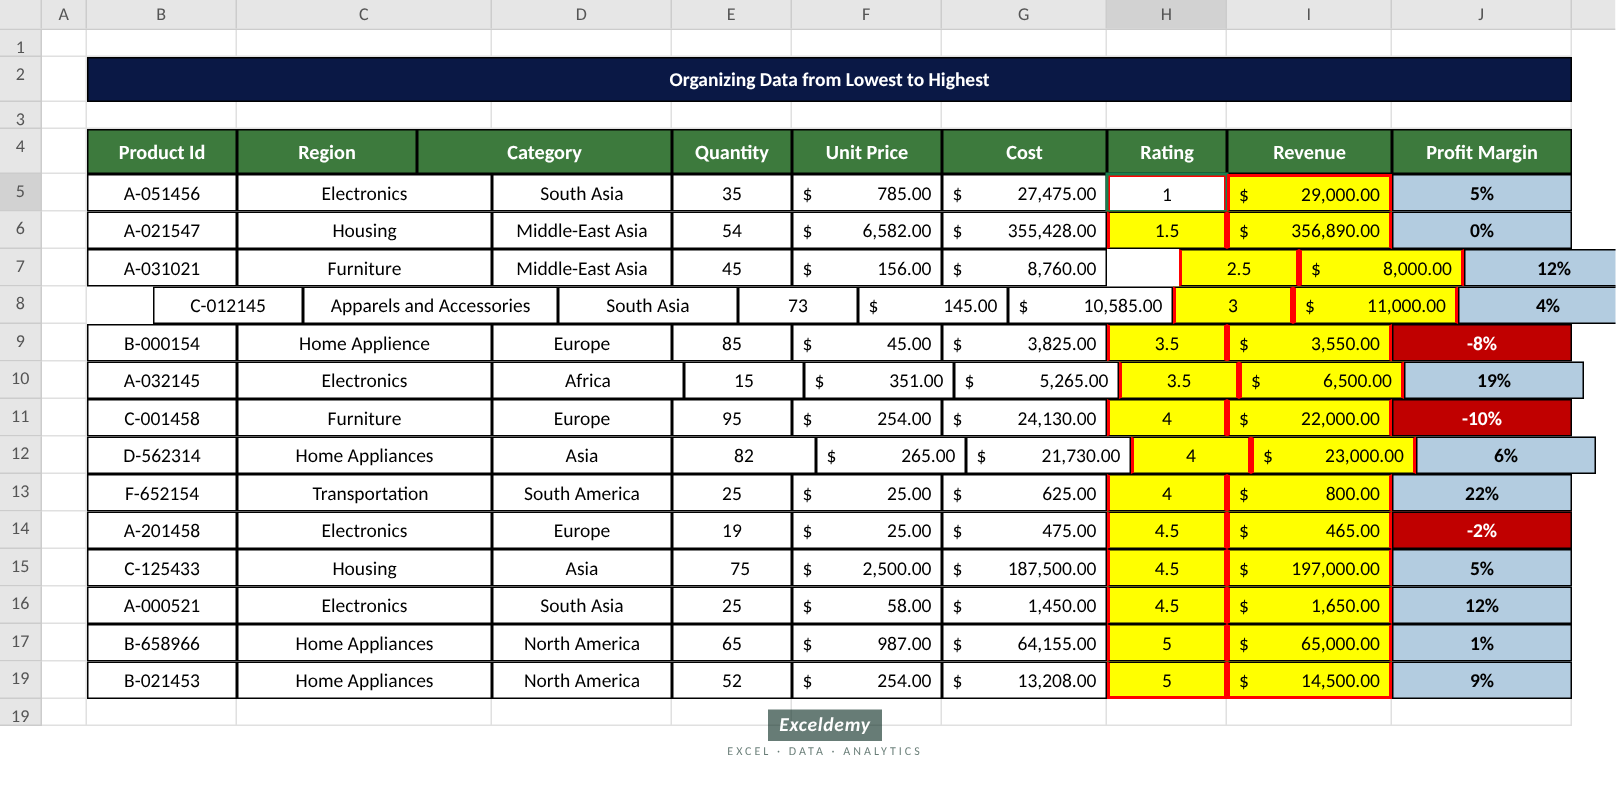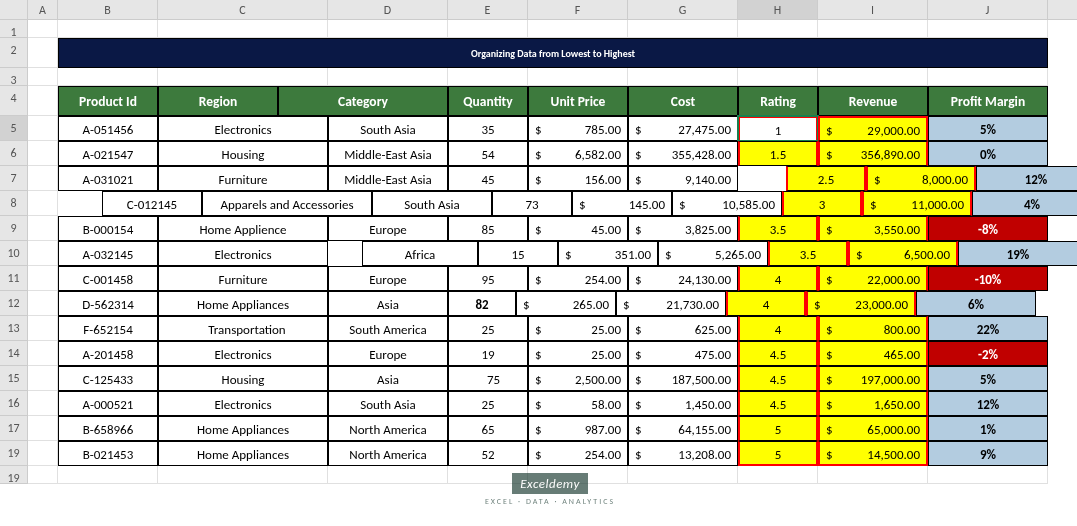--- a/index.html
+++ b/index.html
@@ -56,21 +56,21 @@
     line-height: 25px;
     overflow: hidden;
     white-space: nowrap;
     flex-shrink: 0;
   }
   .title-cell {
     background: #0a1845;
     color: #fff;
     font-weight: bold;
     text-align: center;
-    font-size: 10px;
+    font-size: 13px;
     border: 1px solid #000;
     line-height: 30px;
     height: 30px;
   }
   .hdr {
     background: #3d7a3d;
     color: #fff;
     font-weight: bold;
     text-align: center;
     border: 1px solid #000;
@@ -108,21 +108,21 @@
     bottom: 20px;
     left: 470px;
     width: 160px;
     opacity: 0.65;
     text-align: center;
     pointer-events: none;
   }
   .watermark .wm-title {
     background: #17372d;
     color: #fff;
-    font-weight: normal;
+    font-weight: bold;
     font-size: 13px;
     padding: 3px 8px;
     display: inline-block;
     font-style: italic;
     letter-spacing: 0.5px;
   }
   .watermark .wm-sub {
     font-size: 8px;
     letter-spacing: 2px;
     color: #17372d;
@@ -242,21 +242,21 @@
       <div class="cell data" style="width: 100px;">A-031021</div>
       <div class="cell data" style="width: 170px;">Furniture</div>
       <div class="cell data" style="width: 120px;">Middle-East Asia</div>
       <div class="cell data" style="width: 80px;">45</div>
       <div class="cell data money" style="width: 100px;">
         <span class="sym">$</span>
         <span class="val">156.00</span>
       </div>
       <div class="cell data money" style="width: 110px;">
         <span class="sym">$</span>
-        <span class="val">9,140.00</span>
+        <span class="val">8,760.00</span>
       </div>
       <div class="cell data yellow red-border-left red-border-right" style="width: 80px; margin-left: 48px;">2.5</div>
       <div class="cell data money yellow red-border-left red-border-right" style="width: 110px;">
         <span class="sym">$</span>
         <span class="val">8,000.00</span>
       </div>
       <div class="cell data pm-blue" style="width: 120px;">12%</div>
     </div>
     <div class="row">
       <div class="row-header">8</div>
@@ -300,21 +300,21 @@
         <span class="sym">$</span>
         <span class="val">3,550.00</span>
       </div>
       <div class="cell data pm-red" style="width: 120px;">-8%</div>
     </div>
     <div class="row">
       <div class="row-header">10</div>
       <div class="cell " style="width: 30px;"></div>
       <div class="cell data" style="width: 100px;">A-032145</div>
       <div class="cell data" style="width: 170px;">Electronics</div>
-      <div class="cell data" style="width: 116px; margin-left: 34px;">Africa</div>
+      <div class="cell data" style="width: 128px;">Africa</div>
       <div class="cell data" style="width: 80px;">15</div>
       <div class="cell data money" style="width: 100px;">
         <span class="sym">$</span>
         <span class="val">351.00</span>
       </div>
       <div class="cell data money" style="width: 110px;">
         <span class="sym">$</span>
         <span class="val">5,265.00</span>
       </div>
       <div class="cell data yellow red-border-left red-border-right" style="width: 80px;">3.5</div>
@@ -345,21 +345,21 @@
         <span class="val">22,000.00</span>
       </div>
       <div class="cell data pm-red" style="width: 120px;">-10%</div>
     </div>
     <div class="row">
       <div class="row-header">12</div>
       <div class="cell " style="width: 30px;"></div>
       <div class="cell data" style="width: 100px;">D-562314</div>
       <div class="cell data" style="width: 170px;">Home Appliances</div>
       <div class="cell data" style="width: 120px;">Asia</div>
-      <div class="cell data" style="width: 68px; font-weight: bold;">82</div>
+      <div class="cell data" style="width: 96px;">82</div>
       <div class="cell data money" style="width: 100px;">
         <span class="sym">$</span>
         <span class="val">265.00</span>
       </div>
       <div class="cell data money" style="width: 110px;">
         <span class="sym">$</span>
         <span class="val">21,730.00</span>
       </div>
       <div class="cell data yellow red-border-left red-border-right" style="width: 80px;">4</div>
       <div class="cell data money yellow red-border-left red-border-right" style="width: 110px;">

